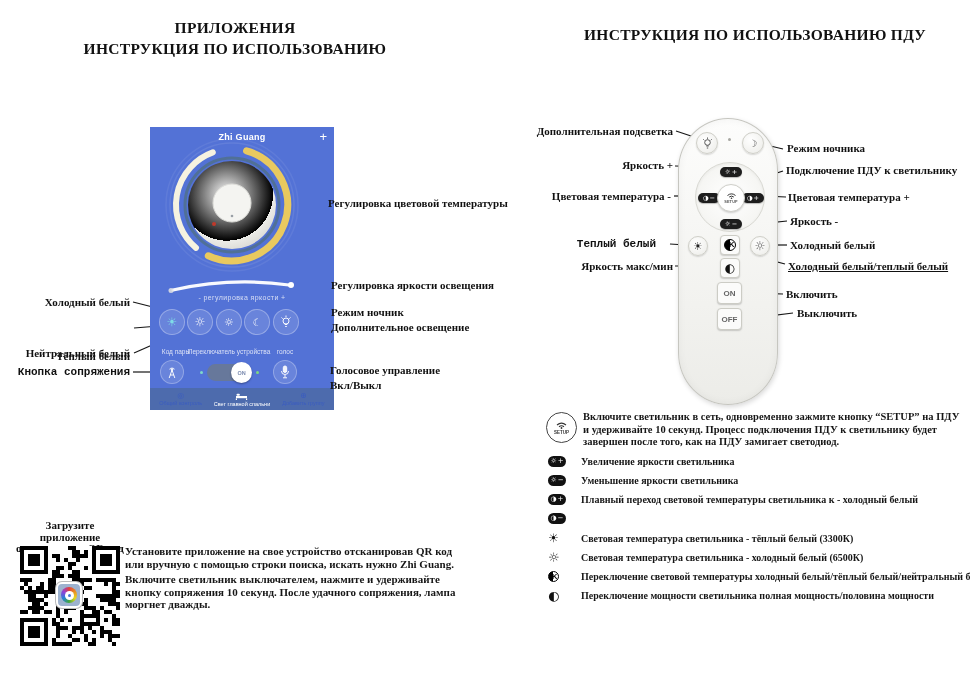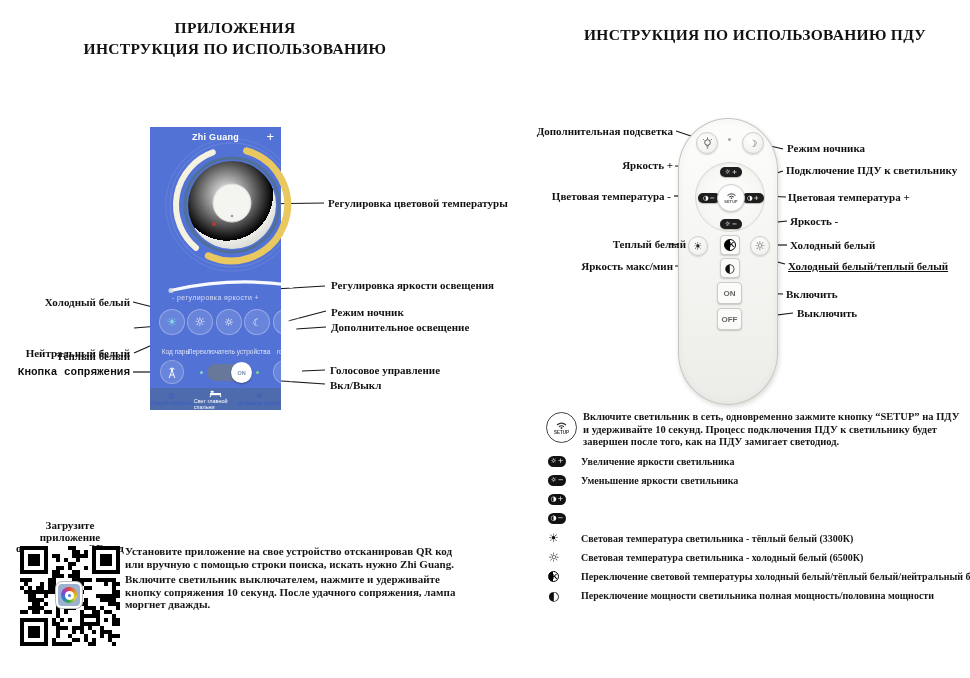--- a/index.html
+++ b/index.html
@@ -6,21 +6,21 @@
   #canvas{position:relative;width:970px;height:678px;background:#fff;overflow:hidden;
           font-family:"Liberation Serif","DejaVu Serif",serif;color:#111;}
   .abs{position:absolute;}
   .doc-title{position:absolute;font-weight:700;font-size:15.5px;text-align:center;
              letter-spacing:.3px;line-height:21px;color:#111;}
   .callout{position:absolute;font-weight:700;font-size:11px;white-space:nowrap;color:#111;}
   .para{position:absolute;font-weight:700;font-size:11px;line-height:12.5px;color:#161616;}
   .g{font-family:"DejaVu Sans",sans-serif;}
 
   
-  .phone{position:absolute;left:150px;top:127px;width:131px;height:283px;background:#5372d6;
+  .phone{position:absolute;left:150px;top:127px;width:184px;height:283px;background:#5372d6;
          font-family:"Liberation Sans","DejaVu Sans",sans-serif;}
   .ph-title{position:absolute;top:5px;left:0;width:100%;text-align:center;font-size:9px;
             font-weight:700;color:#fff;letter-spacing:.3px;}
   .ph-plus{position:absolute;top:2px;right:7px;font-size:13px;color:#fff;font-weight:400;}
   .bright-label{position:absolute;top:167px;left:0;width:100%;text-align:center;font-size:7px;
                 color:rgba(255,255,255,.75);letter-spacing:.4px;}
   .mode-btn{position:absolute;top:182px;width:26px;height:26px;box-sizing:border-box;border-radius:50%;
             background:rgba(255,255,255,.13);border:1px solid rgba(255,255,255,.30);
             display:flex;align-items:center;justify-content:center;color:rgba(255,255,255,.95);font-size:12px;}
   .ctrl-label{position:absolute;top:221px;font-size:6.5px;color:rgba(255,255,255,.78);text-align:center;}
@@ -296,21 +296,21 @@
       <span class="onoff-txt">ON</span>
     </div>
     <div class="r-square" style="left:38px;top:189px;width:25px;height:22px;">
       <span class="onoff-txt">OFF</span>
     </div>
   </div>
 
   <div class="callout" style="right:297px;top:125px;">Дополнительная подсветка</div>
   <div class="callout" style="right:297px;top:159px;">Яркость +</div>
   <div class="callout" style="right:299px;top:190px;">Цветовая температура -</div>
-  <div class="callout" style="right:284px;top:238px;">Теплый белый</div>
+  <div class="callout" style="right:314px;top:238px;font-family:Liberation Mono, monospace;">Теплый белый</div>
   <div class="callout" style="right:297px;top:260px;">Яркость макс/мин</div>
 
   <div class="callout" style="left:787px;top:142px;">Режим ночника</div>
   <div class="callout" style="left:786px;top:164px;">Подключение ПДУ к светильнику</div>
   <div class="callout" style="left:788px;top:191px;">Цветовая температура +</div>
   <div class="callout" style="left:790px;top:215px;">Яркость -</div>
   <div class="callout" style="left:790px;top:239px;">Холодный белый</div>
   <div class="callout" style="left:788px;top:260px;text-decoration:underline;">Холодный белый/теплый белый</div>
   <div class="callout" style="left:786px;top:288px;">Включить</div>
   <div class="callout" style="left:797px;top:307px;">Выключить</div>
@@ -344,20 +344,21 @@
       </span>
     <span class="li-text">Уменьшение яркости светильника</span>
   </div>
   <div class="legend-item" style="top:492px;">
     <span class="li-icon">
         <span class="pill-icon">
           <span>◑</span>
           <span>+</span>
         </span>
       </span>
+    <span class="li-text">Плавный переход световой температуры светильника к - холодный белый</span>
   </div>
   <div class="legend-item" style="top:511px;">
     <span class="li-icon">
         <span class="pill-icon">
           <span>◑</span>
           <span>−</span>
         </span>
       </span>
   </div>
   <div class="legend-item" style="top:531px;">

